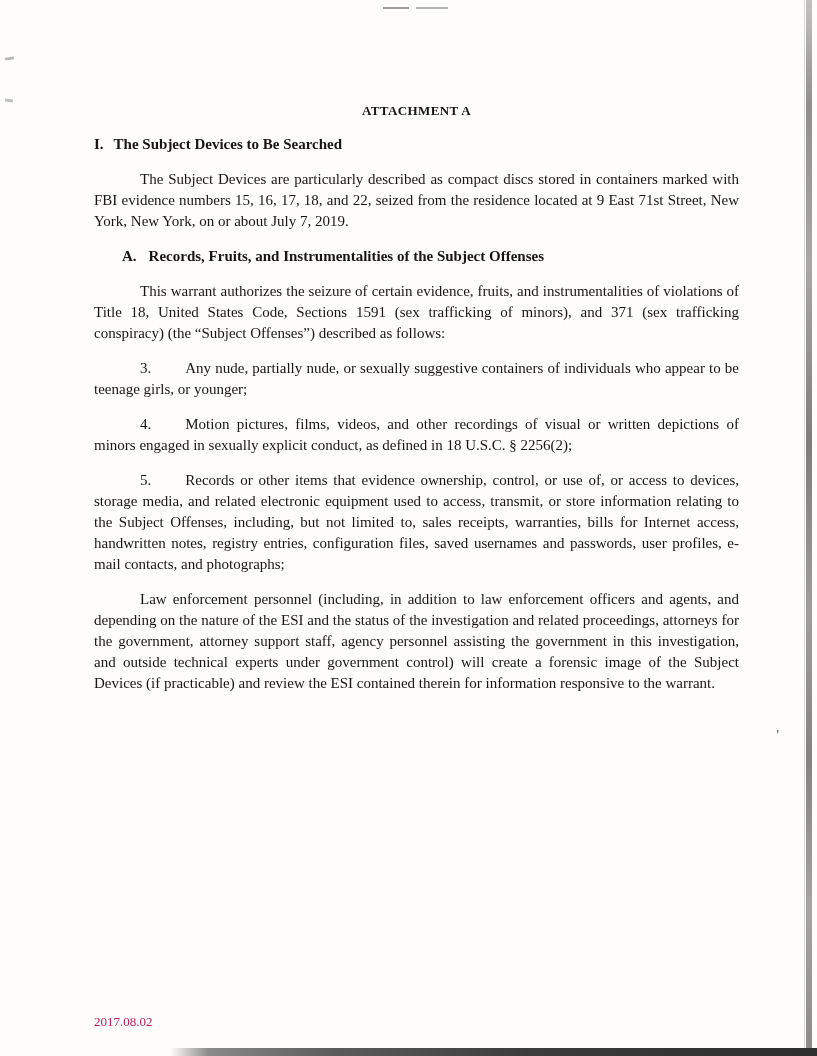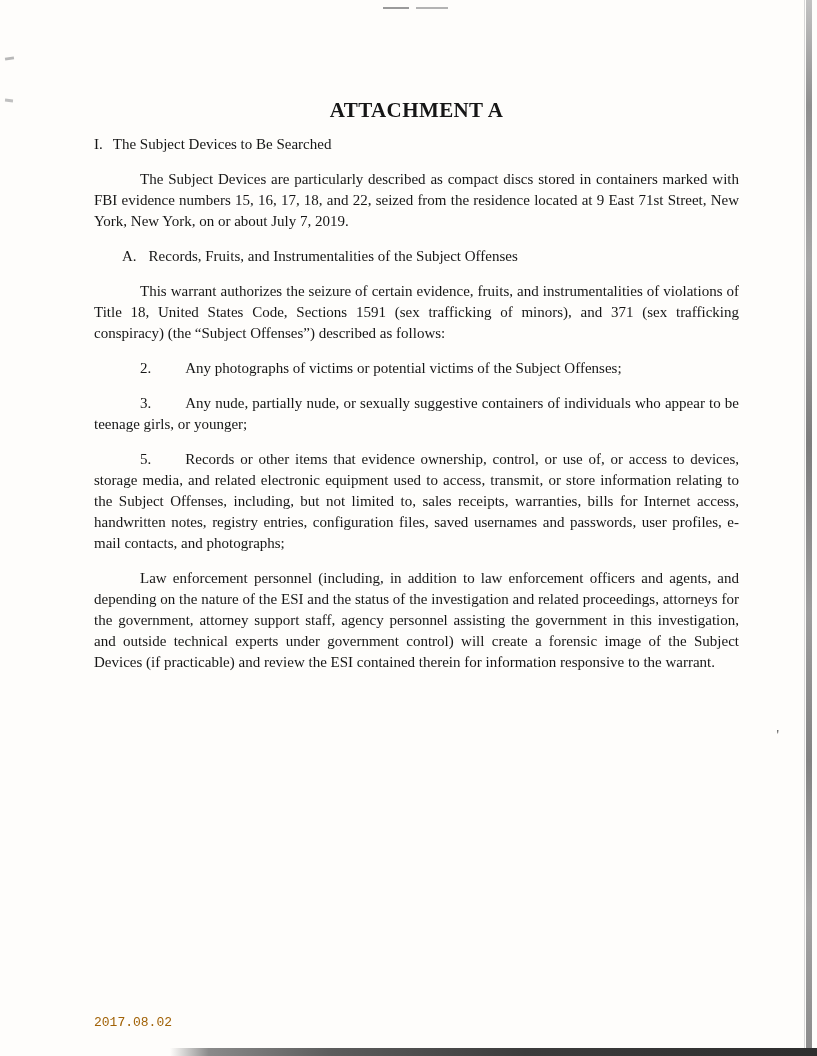--- a/index.html
+++ b/index.html
@@ -10,37 +10,37 @@
     overflow:hidden;
     font-family:"Liberation Serif","DejaVu Serif",serif;
     color:#161616;
   }
   .content {
     position:absolute;
     left:94px; right:78px; top:100px;
     font-size:15px; line-height:21px;
   }
   .title {
-    font-size:21px; font-weight:bold;
+    font-size:13px; font-weight:bold;
     text-align:center; letter-spacing:0.4px;
     margin:0 0 13px 0;
   }
-  .heading { font-weight:normal; margin:0 0 14px 0; }
+  .heading { font-weight:bold; margin:0 0 14px 0; }
   .heading.lvl2 { padding-left:28px; }
   .htab  { display:inline-block; width:10px; }
   .htab2 { display:inline-block; width:12px; }
   .body-para {
     margin:0 0 14px 0;
     text-align:justify;
     text-indent:46px;
   }
   .itab { display:inline-block; width:34px; }
   .footer-date {
     position:absolute; left:94px; bottom:26px;
-    font-size:13px; color:#a16207;font-family:Liberation Mono, monospace;
+    font-size:13px; color:#be185d;
   }
   
   .artifact { position:absolute; }
   .top-dash-1 { top:7px; left:383px; width:26px; height:2px; background:#9a9a9a; }
   .top-dash-2 { top:7px; left:416px; width:32px; height:2px; background:#b3b3b3; }
   .left-tick-1 { top:57px; left:5px; width:9px; height:3px; background:#b8b8b8; transform:rotate(-8deg); }
   .left-tick-2 { top:99px; left:5px; width:8px; height:3px; background:#c0c0c0; transform:rotate(6deg); }
   .stray-mark { top:728px; right:38px; font-size:14px; color:#555; }
   .right-strip {
     top:0; right:5px; width:6px; height:100%;
@@ -77,24 +77,24 @@
     <p class="heading lvl1"><span>I.</span><span class="htab"></span><span>The Subject Devices to Be Searched</span></p>
 
     <p class="body-para">The Subject Devices are particularly described as compact discs stored in containers marked with FBI evidence numbers 15, 16, 17, 18, and 22, seized from the residence located at 9 East 71st Street, New York, New York, on or about July 7, 2019.</p>
 
 
     <p class="heading lvl2"><span>A.</span><span class="htab2"></span><span>Records, Fruits, and Instrumentalities of the Subject Offenses</span></p>
 
     <p class="body-para">This warrant authorizes the seizure of certain evidence, fruits, and instrumentalities of violations of Title 18, United States Code, Sections 1591 (sex trafficking of minors), and 371 (sex trafficking conspiracy) (the “Subject Offenses”) described as follows:</p>
 
 
-    <p class="body-para"><span>2.</span><span class="itab"></span><span>Any photographs of victims or potential victims of the Subject Offenses;</span></p>
 
     <p class="body-para"><span>3.</span><span class="itab"></span><span>Any nude, partially nude, or sexually suggestive containers of individuals who appear to be teenage girls, or younger;</span></p>
 
+    <p class="body-para"><span>4.</span><span class="itab"></span><span>Motion pictures, films, videos, and other recordings of visual or written depictions of minors engaged in sexually explicit conduct, as defined in 18 U.S.C. § 2256(2);</span></p>
 
     <p class="body-para"><span>5.</span><span class="itab"></span><span>Records or other items that evidence ownership, control, or use of, or access to devices, storage media, and related electronic equipment used to access, transmit, or store information relating to the Subject Offenses, including, but not limited to, sales receipts, warranties, bills for Internet access, handwritten notes, registry entries, configuration files, saved usernames and passwords, user profiles, e-mail contacts, and photographs;</span></p>
 
 
 
     <p class="body-para">Law enforcement personnel (including, in addition to law enforcement officers and agents, and depending on the nature of the ESI and the status of the investigation and related proceedings, attorneys for the government, attorney support staff, agency personnel assisting the government in this investigation, and outside technical experts under government control) will create a forensic image of the Subject Devices (if practicable) and review the ESI contained therein for information responsive to the warrant.</p>
 
 
   </div>
 

